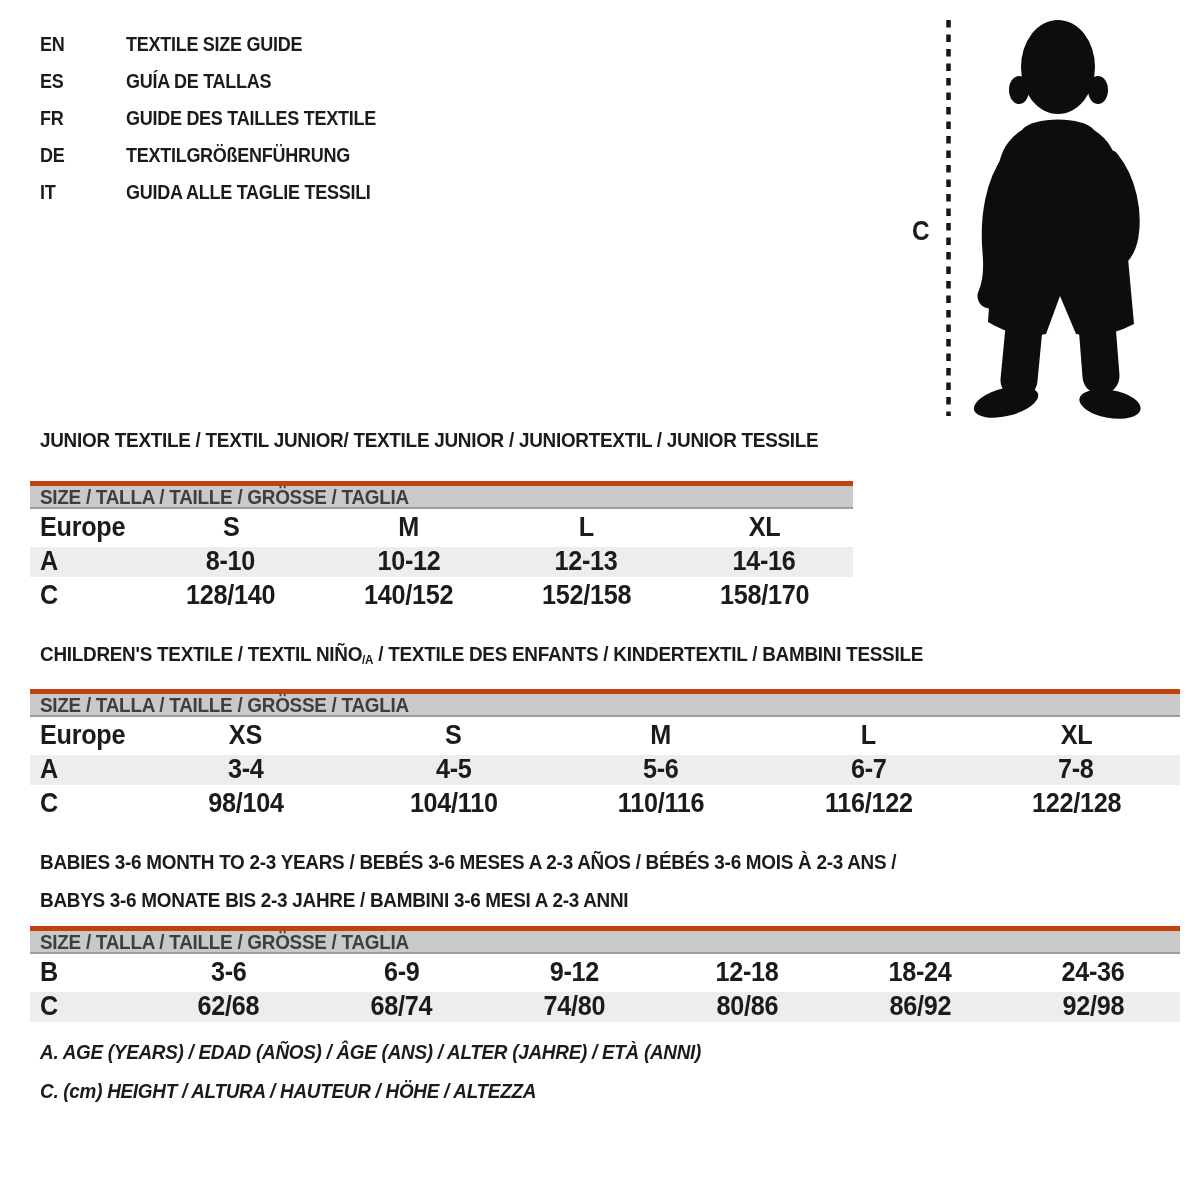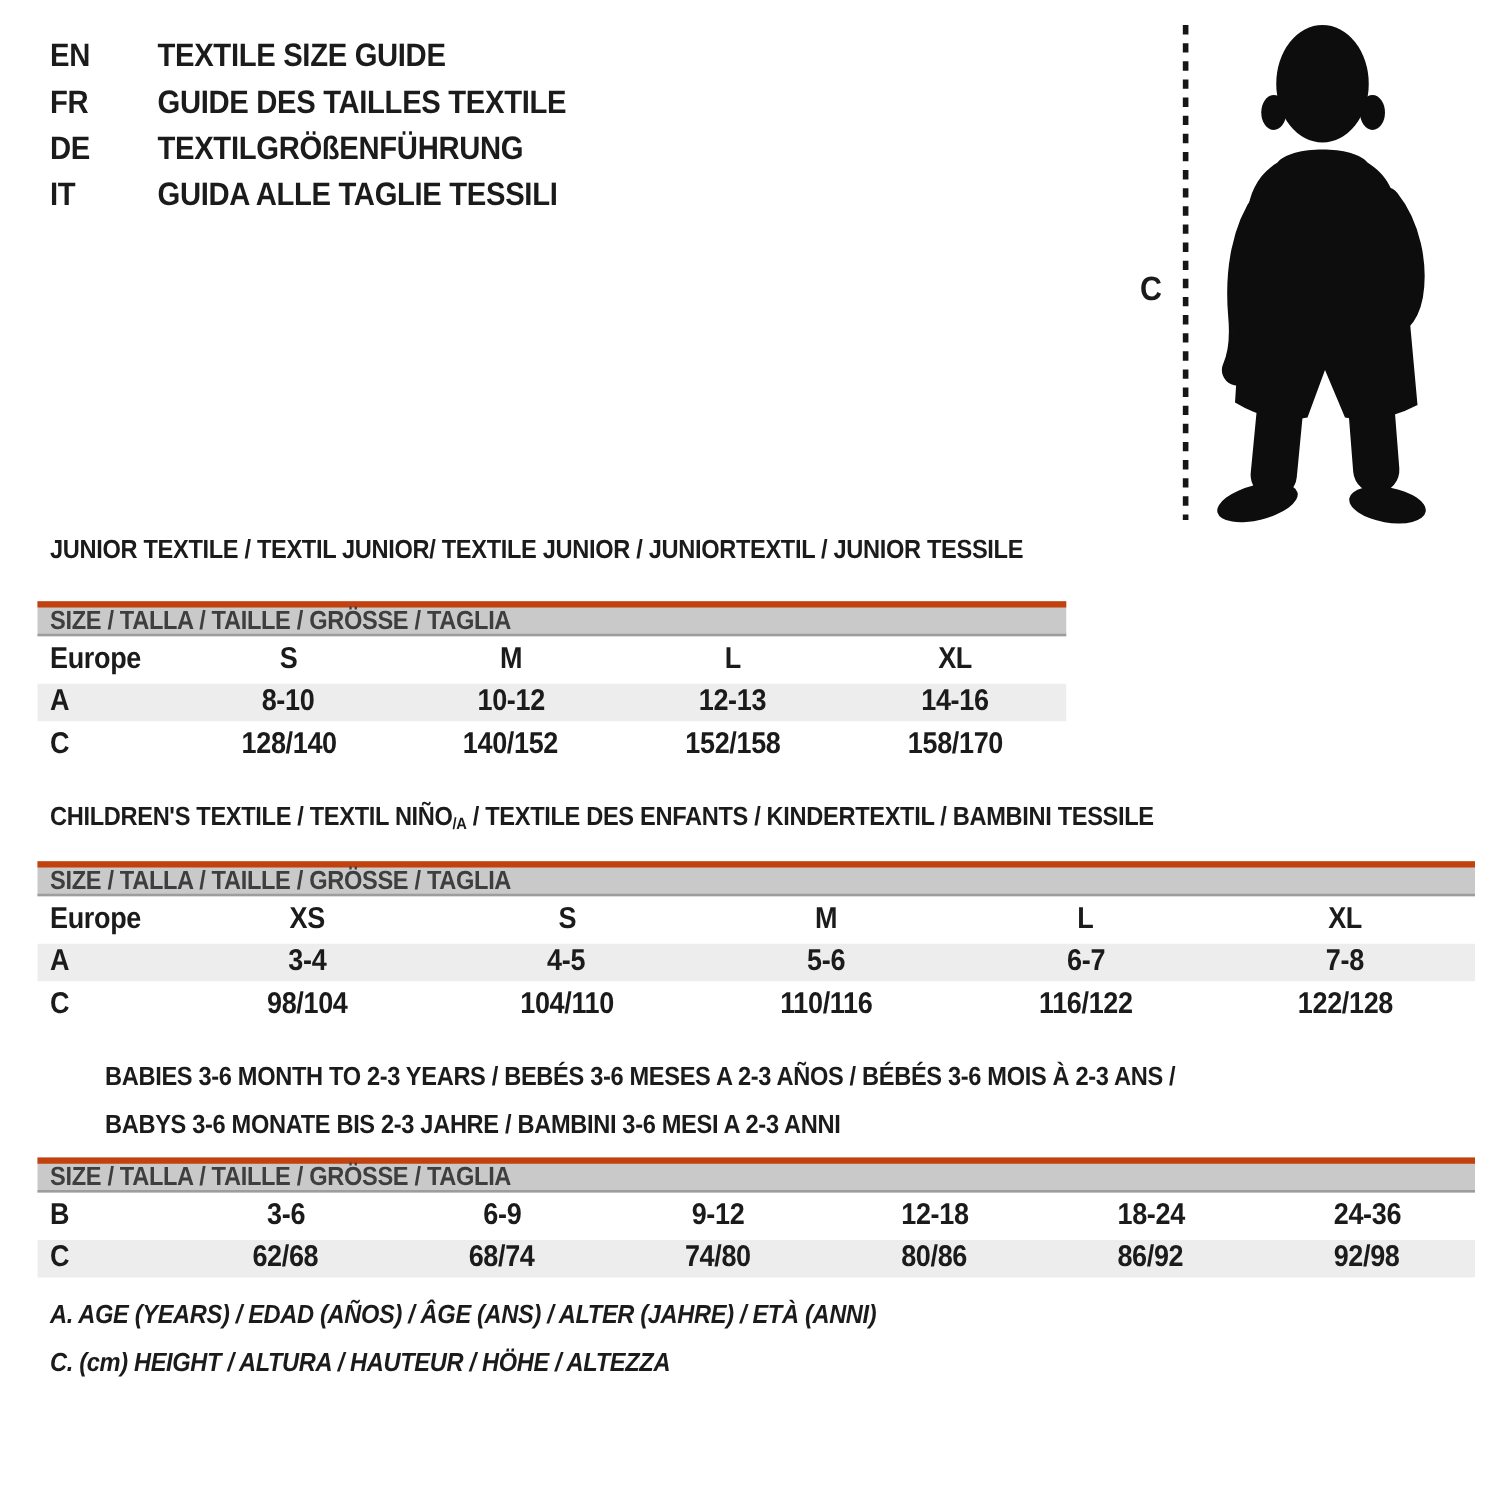--- a/index.html
+++ b/index.html
@@ -7,63 +7,67 @@
     width:1200px;height:1200px;position:relative;overflow:hidden;
     background:#ffffff;color:#1b1b1b;
     font-family:"Liberation Sans",sans-serif;font-weight:700;
   }
   
   .cond{display:inline-block;transform:scaleX(0.9);transform-origin:0 50%;white-space:nowrap;letter-spacing:-0.3px;}
   .condc{display:inline-block;transform:scaleX(0.9);white-space:nowrap;letter-spacing:-0.3px;}
 
   
   .lang{position:absolute;left:40px;top:26px;}
-  .lang-row{display:flex;align-items:center;height:37px;font-size:26px;}
+  .lang-row{display:flex;align-items:center;height:37px;font-size:20px;}
   .lang-code{width:86px;}
 
   
   .fig-line{position:absolute;left:944px;top:18px;}
   .fig-c{position:absolute;left:912px;top:216px;font-size:27px;}
   .fig-svg{position:absolute;left:962px;top:12px;}
 
   
   .sec-title{position:absolute;font-size:21px;}
   #junior-title{left:40px;top:428px;}
   #children-title{left:40px;top:642px;}
-  #babies-title{left:40px;top:843px;margin-left:44px;}
+  #babies-title{left:40px;top:843px;}
   #babies-title .tline{height:38px;display:flex;align-items:center;}
   .subsize{font-size:13px;position:relative;top:3px;}
 
   
   .size-table{position:absolute;}
   #junior-table{left:30px;top:481px;width:823px;}
   #children-table{left:30px;top:689px;width:1150px;}
   #babies-table{left:30px;top:926px;width:1150px;}
   .size-bar{
     box-sizing:border-box;height:28px;background:#c9c9c9;
     border-top:5px solid #c2410c;border-bottom:2px solid #9d9d9d;
     display:flex;align-items:center;padding-left:10px;
     font-size:21px;color:#3e3e3e;
   }
-  .trow{display:flex;align-items:flex-start;height:30px;margin-top:4px;font-size:24px;}
+  .trow{display:flex;align-items:flex-end;height:30px;margin-top:4px;font-size:28px;}
   .trow.alt{background:#ededed;}
   .tlabel{width:102px;padding-left:10px;flex:none;}
   .tcell{flex:1;text-align:center;}
 
   
   .footnotes{position:absolute;left:40px;top:1032px;font-style:italic;}
   .fn{height:39px;display:flex;align-items:center;font-size:21px;}
 </style>
 </head>
 <body>
 
 <div class="lang">
   <div class="lang-row">
     <span class="lang-code"><span class="cond">EN</span></span>
     <span class="cond">TEXTILE SIZE GUIDE</span>
+  </div>
+  <div class="lang-row">
+    <span class="lang-code"><span class="cond">ES</span></span>
+    <span class="cond">GUÍA DE TALLAS</span>
   </div>
   <div class="lang-row">
     <span class="lang-code"><span class="cond">FR</span></span>
     <span class="cond">GUIDE DES TAILLES TEXTILE</span>
   </div>
   <div class="lang-row">
     <span class="lang-code"><span class="cond">DE</span></span>
     <span class="cond">TEXTILGRÖßENFÜHRUNG</span>
   </div>
   <div class="lang-row">

